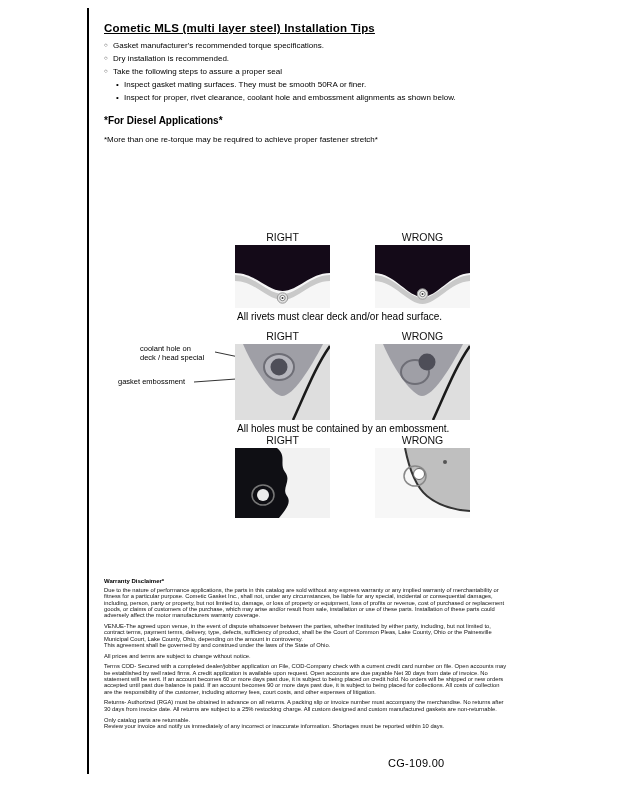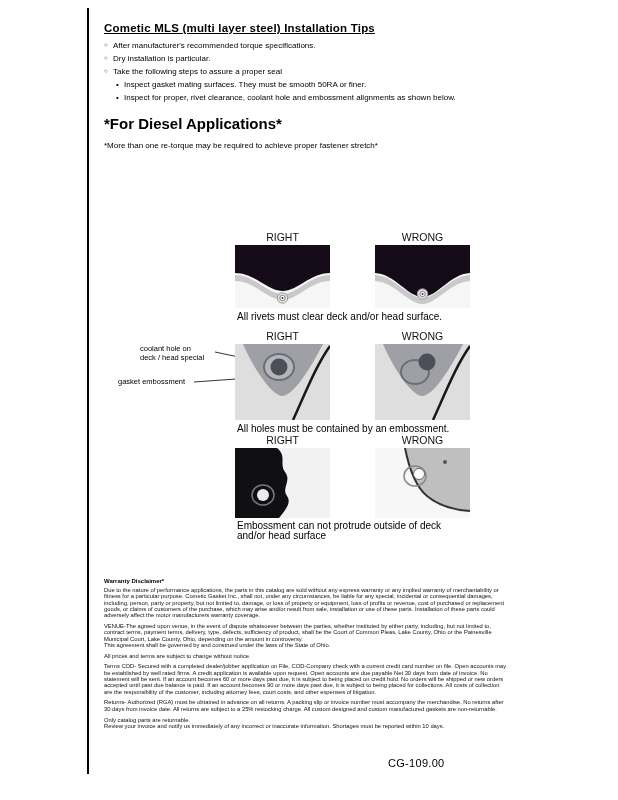--- a/index.html
+++ b/index.html
@@ -23,21 +23,21 @@
     letter-spacing:0.2px;
   }
   .bullets { margin-top:7px; }
   .bullet, .sub-bullet {
     font-size:8px; line-height:9px; margin-bottom:4px; position:relative;
   }
   .bullet { padding-left:9px; }
   .bullet::before { content:"\25CB"; position:absolute; left:0; top:0; font-size:6px; }
   .sub-bullet { padding-left:20px; }
   .sub-bullet::before { content:"\2022"; position:absolute; left:12px; top:0; font-size:8px; }
-  .diesel-heading { margin-top:13px; font-size:15px; font-weight:bold; }
+  .diesel-heading { margin-top:13px; font-size:10px; font-weight:bold; }
   .para { margin-top:9px; font-size:8px; line-height:10.4px; width:400px; }
   .fig { position:absolute; width:95px; display:flex; flex-direction:column; align-items:center; }
   .fig-label { font-size:10.5px; color:#111; margin-bottom:2px; }
   .fig svg { display:block; }
   .caption { position:absolute; font-size:10px; line-height:10px; color:#000; }
   .callout { position:absolute; font-size:7.5px; line-height:9px; color:#000; }
   .preline { white-space:pre-line; }
   .pointer-overlay { position:absolute; }
   .warranty { position:absolute; left:0; top:560px; width:404px; }
   .warranty-heading { font-size:6px; font-weight:bold; margin-bottom:3px; }
@@ -47,22 +47,22 @@
 </head>
 <body>
 
 <div class="left-rule"></div>
 
 <div class="content">
 
   <div class="doc-title">Cometic MLS (multi layer steel) Installation Tips</div>
 
   <div class="bullets">
-    <div class="bullet">After manufacturer's recommended torque specifications.</div>
-    <div class="bullet">Dry installation is particular.</div>
+    <div class="bullet">Gasket manufacturer's recommended torque specifications.</div>
+    <div class="bullet">Dry installation is recommended.</div>
     <div class="bullet">Take the following steps to assure a proper seal</div>
     <div class="sub-bullet">Inspect gasket mating surfaces.  They must be smooth 50RA or finer.</div>
     <div class="sub-bullet">Inspect for proper, rivet clearance, coolant hole and embossment alignments as shown below.</div>
   </div>
 
   <div class="diesel-heading">*For Diesel Applications*</div>
   <div class="para">*More than one re-torque may be required to achieve proper fastener stretch*</div>
 
   <div class="fig" style="left:131px; top:213px;">
     <div class="fig-label">RIGHT</div>
@@ -130,22 +130,20 @@
     <div class="fig-label">WRONG</div>
     <svg width="95" height="70" viewBox="0 0 95 70">
       <rect width="95" height="70" fill="#f7f7f7"></rect>
       <path d="M30,0 C34,20 40,38 52,48 C64,58 80,62 95,63 V0 Z" fill="#bfbfbf"></path>
       <path d="M30,0 C34,20 40,38 52,48 C64,58 80,62 95,63" stroke="#333333" stroke-width="2" fill="none"></path>
       <ellipse cx="40" cy="28" rx="11" ry="10" fill="none" stroke="#888888" stroke-width="1.5"></ellipse>
       <circle cx="44" cy="26" r="5.5" fill="#ffffff" stroke="#666666" stroke-width="1"></circle>
       <circle cx="70" cy="14" r="2" fill="#555555"></circle>
     </svg>
   </div>
-  <div class="caption preline" style="left:133px; top:503px; width:240px;">Embossment can not protrude outside of deck
-and/or head surface</div>
 
   <div class="warranty">
     <div class="warranty-heading">Warranty Disclaimer*</div>
     <div class="fine-print-para preline">Due to the nature of performance applications, the parts in this catalog are sold without any express warranty or any implied warranty of merchantability or fitness for a particular purpose.  Cometic Gasket Inc., shall not, under any circumstances, be liable for any special, incidental or consequential damages, including, person, party or property, but not limited to, damage, or loss of property or equipment, loss of profits or revenue, cost of purchased or replacement goods, or claims of customers of the purchase, which may arise and/or result from sale, installation or use of these parts.  Installation of these parts could adversely affect the motor manufacturers warranty coverage.</div>
     <div class="fine-print-para preline">VENUE-The agreed upon venue, in the event of dispute whatsoever between the parties, whether instituted by either party, including, but not limited to, contract terms, payment terms, delivery, type, defects, sufficiency of product, shall be the Court of Common Pleas, Lake County, Ohio or the Painesville Municipal Court, Lake County, Ohio, depending on the amount in controversy.
 This agreement shall be governed by and construed under the laws of the State of Ohio.</div>
     <div class="fine-print-para preline">All prices and terms are subject to change without notice.</div>
     <div class="fine-print-para preline">Terms COD- Secured with a completed dealer/jobber application on File, COD-Company check with a current credit card number on file.  Open accounts may be established by well rated firms.  A credit application is available upon request.  Open accounts are due payable Net 30 days from date of invoice.  No statement will be sent.  If an account becomes 60 or more days past due, it is subject to being placed on credit hold.  No orders will be shipped or new orders accepted until past due balance is paid.  If an account becomes 90 or more days past due, it is subject to being placed for collections.  All costs of collection are the responsibility of the customer, including attorney fees, court costs, and other expenses of litigation.</div>
     <div class="fine-print-para preline">Returns- Authorized (RGA) must be obtained in advance on all returns.  A packing slip or invoice number must accompany the merchandise.  No returns after 30 days from invoice date.  All returns are subject to a 25% restocking charge.  All custom designed and custom manufactured gaskets are non-returnable.</div>
     <div class="fine-print-para preline">Only catalog parts are returnable.

